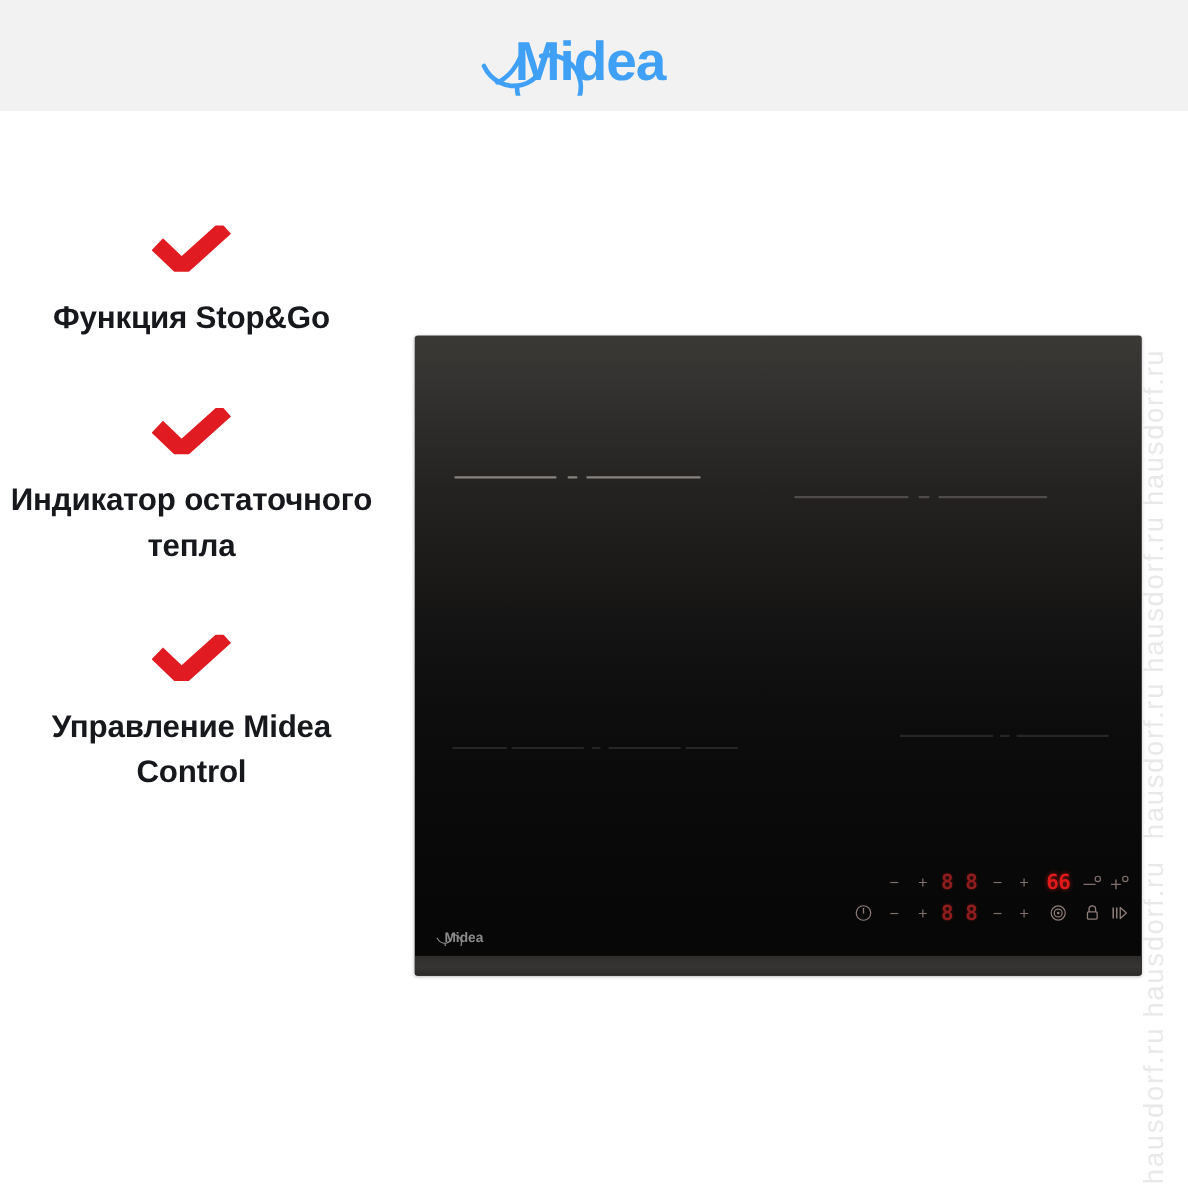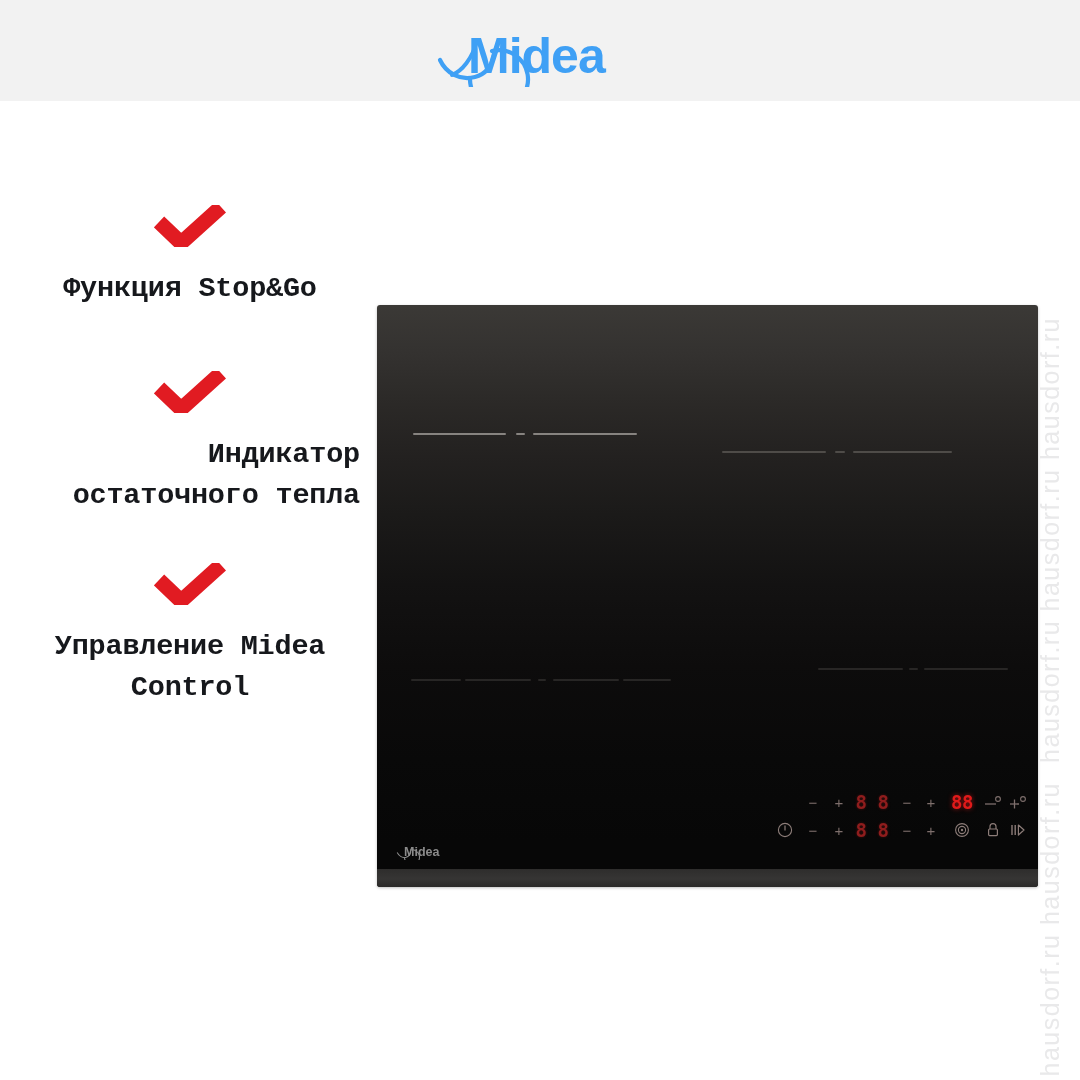--- a/index.html
+++ b/index.html
@@ -52,32 +52,31 @@
     color: #e9e9ea;
     transform-origin: 0 0;
     transform: rotate(-90deg) translate(-50%, -50%);
   }
   .wm-a { top: 540px; }
   .wm-b { top: 1005px; }
 
   
   .features {
     position: absolute;
-    left: 20px;
+    left: 4px;
     top: 205px;
     width: 340px;
-    font-family: Liberation Mono, monospace;
   }
 
   .feature {
     text-align: center;
     margin-bottom: 0;
   }
   .feature-1 { margin-bottom: 62px; }
-  .feature-2 { margin-bottom: 47px; text-align: right; }
+  .feature-2 { margin-bottom: 61px; }
 
   .check-icon {
     display: block;
     margin: 0 auto 22px auto;
   }
 
   .feature-label {
     font-size: 28.5px;
     font-weight: 700;
     color: #16181c;
@@ -306,21 +305,21 @@
         <span class="seg-digit seg-dim-red">8</span>
       </div>
       <div class="ctrl-cell" style="width:22px">
         <span class="glyph-sign">−</span>
       </div>
       <div class="ctrl-cell" style="width:26px">
         <span class="glyph-sign">+</span>
       </div>
 
       <div class="ctrl-cell" style="width:36px">
-        <span class="seg-digit seg-bright-red">88</span>
+        <span class="seg-digit seg-bright-red">66</span>
       </div>
 
       <div class="ctrl-cell icon-cell" style="width:26px">
         <svg width="18" height="14" viewBox="0 0 18 14">
           <line x1="1" y1="9" x2="12" y2="9" stroke="#7e6f6c" stroke-width="1.3"></line>
           <circle cx="14" cy="4" r="2.4" fill="none" stroke="#7e6f6c" stroke-width="1.1"></circle>
         </svg>
       </div>
       <div class="ctrl-cell icon-cell" style="width:24px">
         <svg width="18" height="14" viewBox="0 0 18 14">

